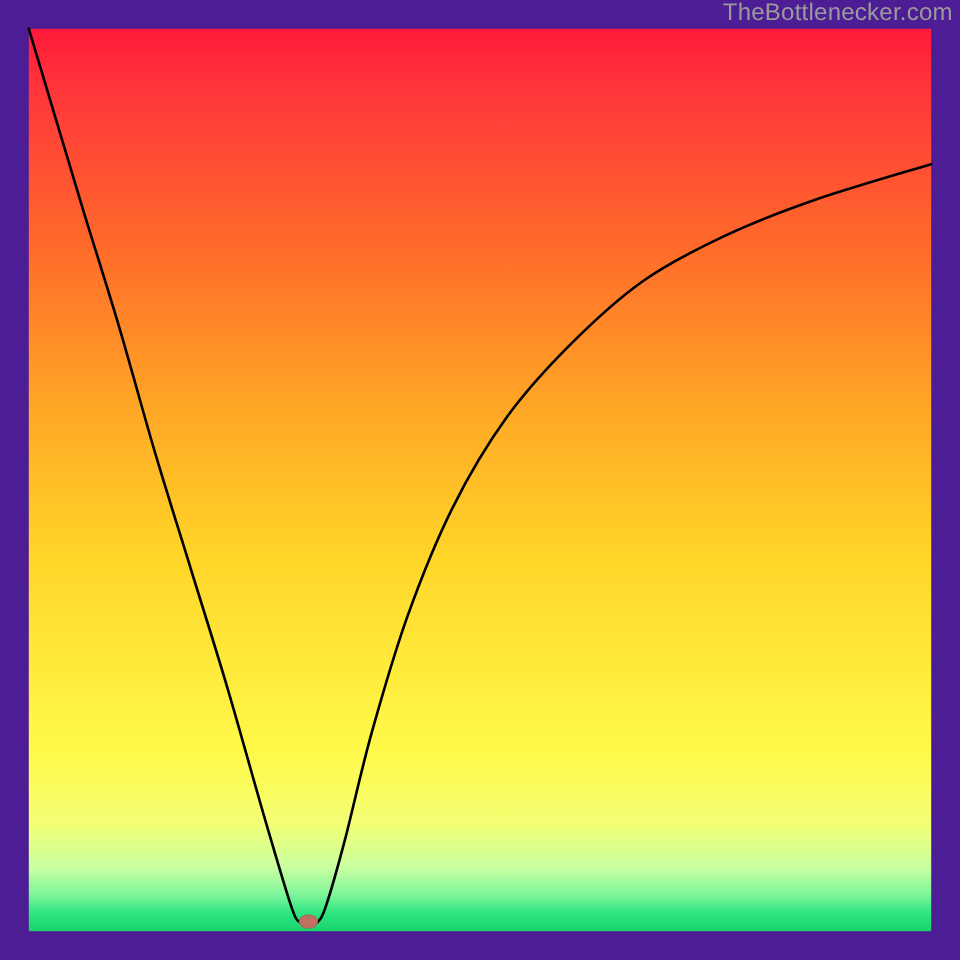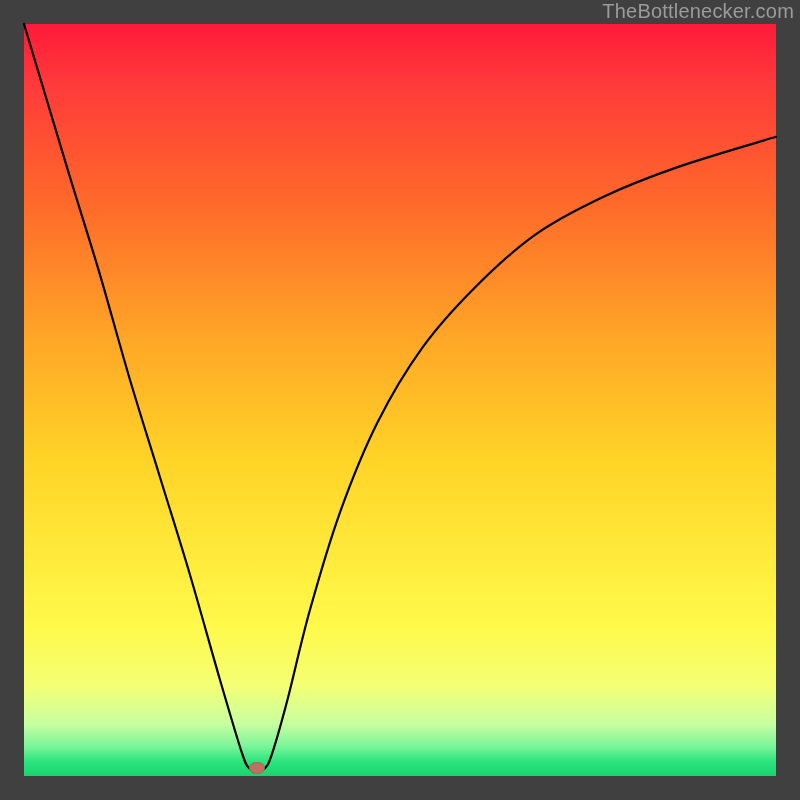--- a/index.html
+++ b/index.html
@@ -7,21 +7,21 @@
     padding: 0;
     width: 800px;
     height: 800px;
     background: #000;
     overflow: hidden;
     font-family: Arial, Helvetica, sans-serif;
   }
   .frame {
     position: absolute;
     inset: 0;
-    background: #404040;
+    background: #4c1d95;
   }
   .plot {
     position: absolute;
     left: 24px;
     top: 24px;
     width: 752px;
     height: 752px;
     
     background: linear-gradient(
       to bottom,

